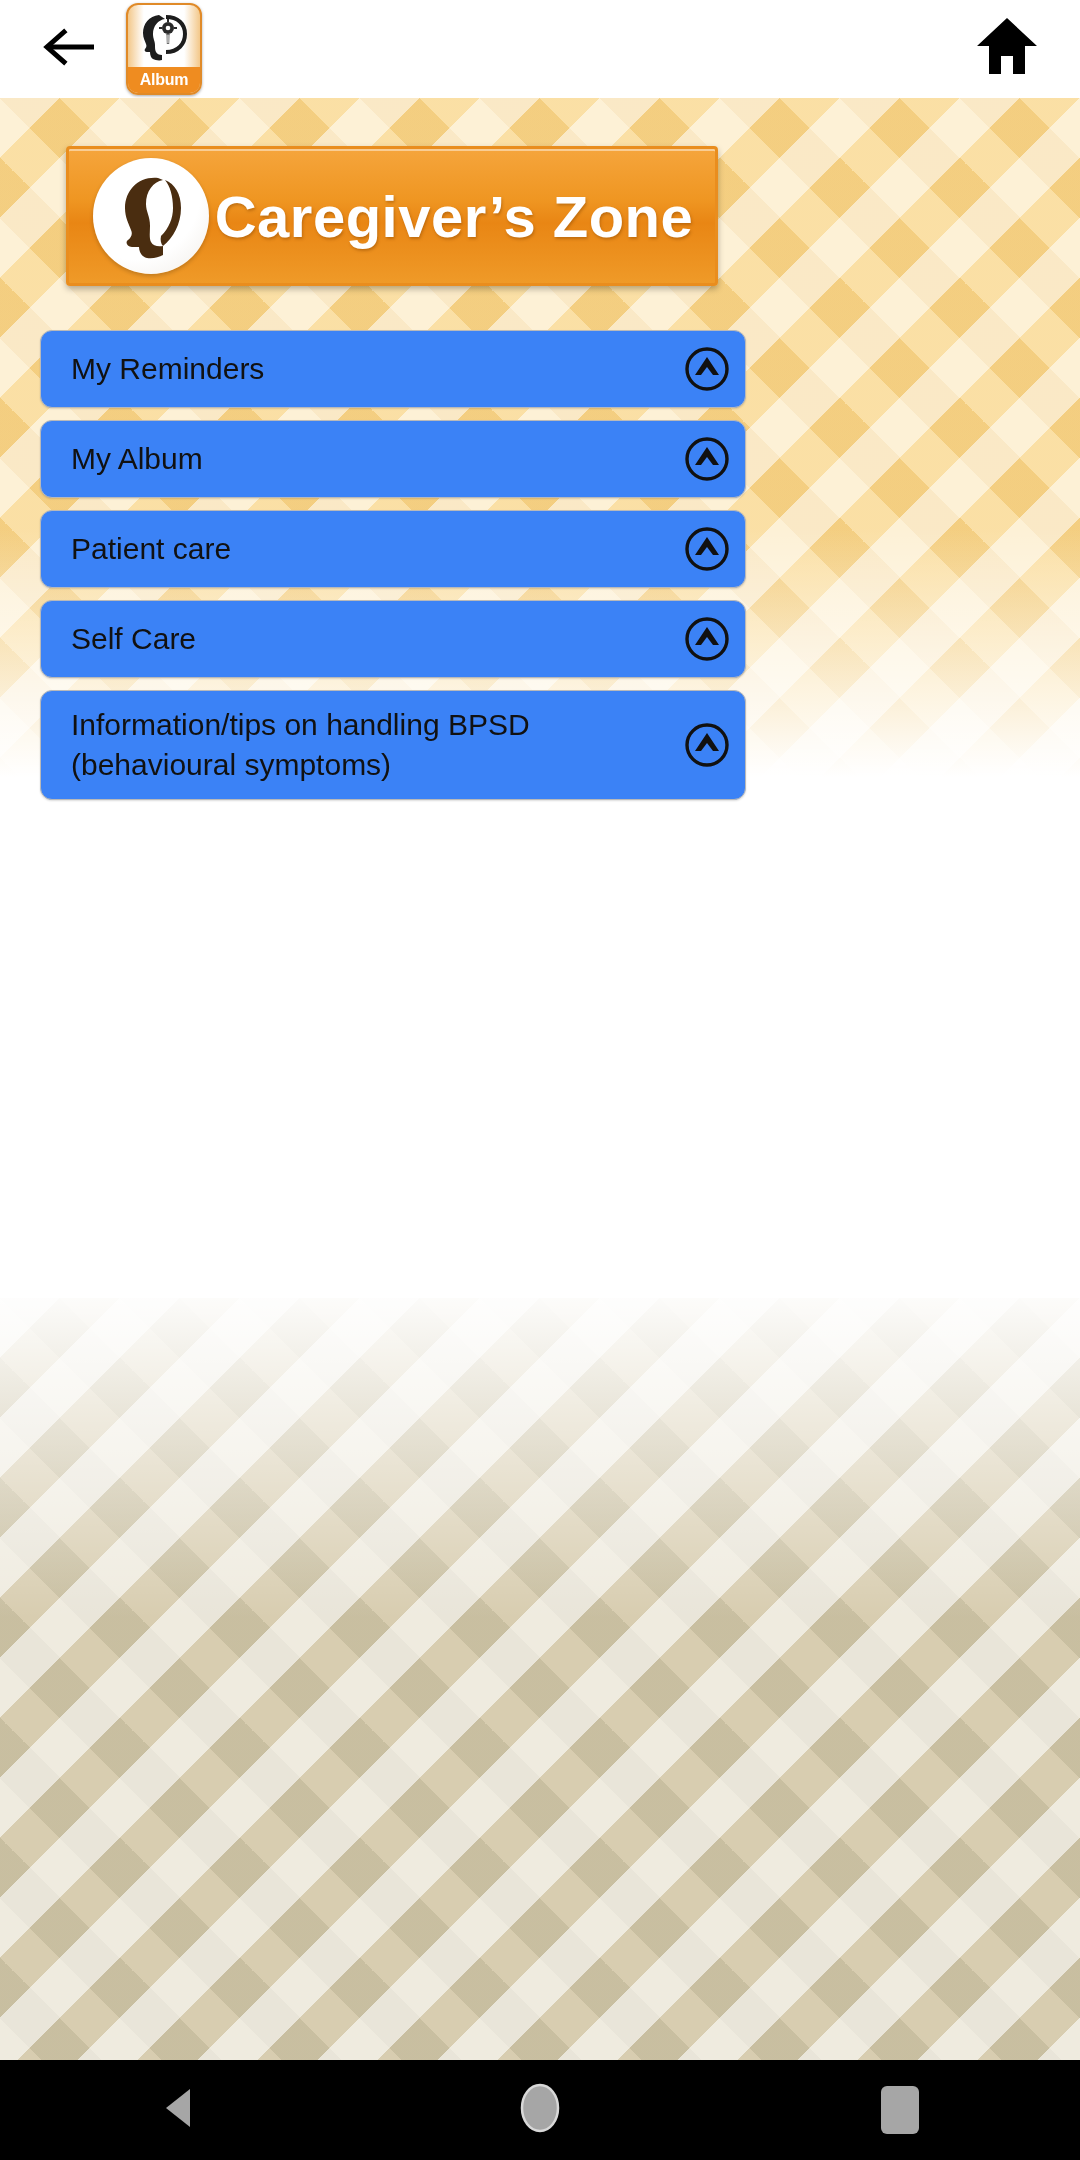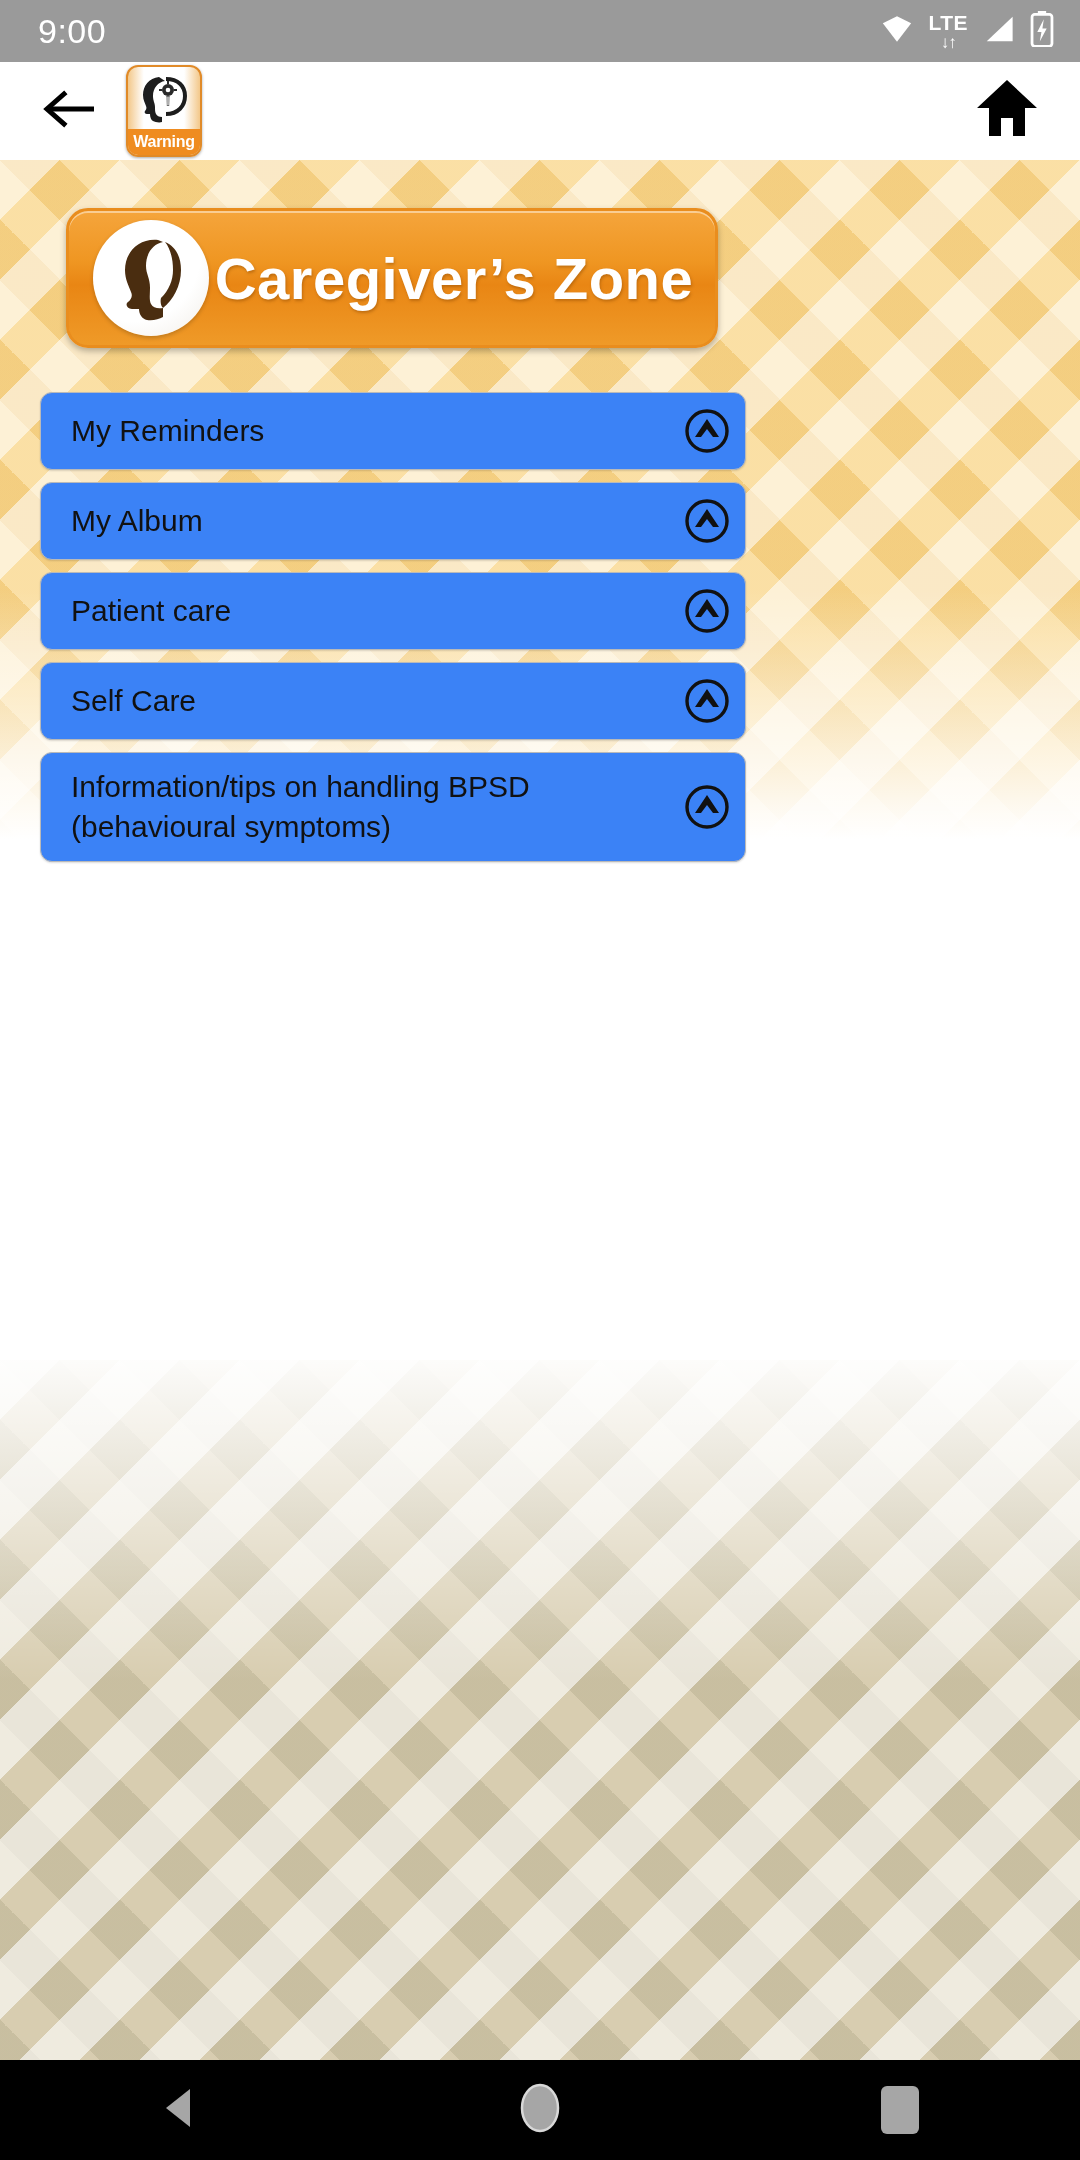--- a/index.html
+++ b/index.html
@@ -125,21 +125,21 @@
   .fade-bottom {
     position: absolute; left:0; right:0; bottom: 480px; height: 340px;
     background: linear-gradient(180deg, #ffffff 0%, rgba(255,255,255,0) 100%);
   }
 
   
   .banner {
     position: absolute;
     left: 66px; top: 48px;
     width: 652px; height: 140px;
-    border-radius: 22px;
+    border-radius: 4px;
     border: 3px solid #e98d1e;
     background: linear-gradient(180deg,#f5a53c 0%, #ef9622 38%, #e98614 55%, #ef9a28 100%);
     box-shadow: 0 3px 6px rgba(0,0,0,.28), inset 0 2px 0 rgba(255,255,255,.45);
     display: flex;
     align-items: center;
     padding-left: 24px;
     overflow: hidden;
   }
   .banner-badge {
     width: 116px; height: 116px;
@@ -213,46 +213,20 @@
     width: 38px; height: 48px;
     background: #a6a6a6;
     border-radius: 6px;
   }
 </style>
 </head>
 <body>
 
 <div id="screen">
 
-  <div class="statusbar">
-    <span class="clock">9:00</span>
-    <div class="status-icons">
-      <span>
-        <svg width="34" height="34" viewBox="0 0 24 24">
-            <path fill="#fff" d="M12 3 L22 8 L12 21 L2 8 Z"></path>
-          </svg>
-      </span>
-      <span class="lte-wrap">
-        <span class="lte-text">LTE</span>
-        <span class="lte-arrows">↓↑</span>
-      </span>
-      <span>
-        <svg width="34" height="30" viewBox="0 0 24 22">
-            <path fill="#fff" d="M22 2 L22 20 L3 20 Z"></path>
-          </svg>
-      </span>
-      <span>
-        <svg width="24" height="36" viewBox="0 0 16 26">
-          <rect x="5" y="0" width="6" height="2.5" fill="#fff"></rect>
-          <rect x="0.8" y="2.5" width="14.4" height="23" rx="2" fill="none" stroke="#fff" stroke-width="2"></rect>
-          <path fill="#fff" d="M9.3 6 L4.6 15.2 L7.6 15.2 L6.4 22 L11.4 12.6 L8.3 12.6 Z"></path>
-        </svg>
-      </span>
-    </div>
-  </div>
 
   <div class="appbar">
     <div class="back-btn">
       <span>
         <svg width="54" height="44" viewBox="0 0 54 44">
           <path d="M6 22 L52 22" stroke="#000" stroke-width="5" fill="none"></path>
           <path d="M22 7 L5 22 L22 37" stroke="#000" stroke-width="5" fill="none" stroke-linecap="square"></path>
         </svg>
       </span>
     </div>
@@ -276,21 +250,21 @@
 
           <path fill="#6d6d6d" d="M31.2 23 L34.8 23 L34.2 33 L31.8 33 Z"></path>
           <g stroke="#fff" stroke-width="0.9">
             <line x1="31.3" y1="25" x2="34.7" y2="25"></line>
             <line x1="31.4" y1="27" x2="34.6" y2="27"></line>
             <line x1="31.5" y1="29" x2="34.5" y2="29"></line>
             <line x1="31.6" y1="31" x2="34.4" y2="31"></line>
           </g>
         </svg>
       </div>
-      <div class="logo-caption">Warning</div>
+      <div class="logo-caption">Album</div>
     </div>
 
     <div class="home-btn">
       <span>
         <svg width="64" height="62" viewBox="0 0 64 62">
           <path fill="#000" d="M32 2 L62 30 L50 30 L50 58 L38 58 L38 40 L26 40 L26 58 L14 58 L14 30 L2 30 Z"></path>
         </svg>
       </span>
     </div>
   </div>

